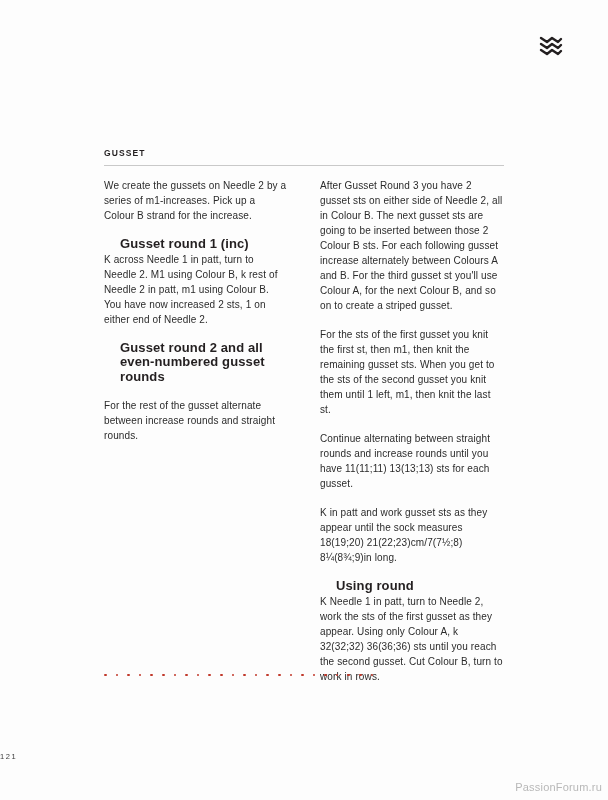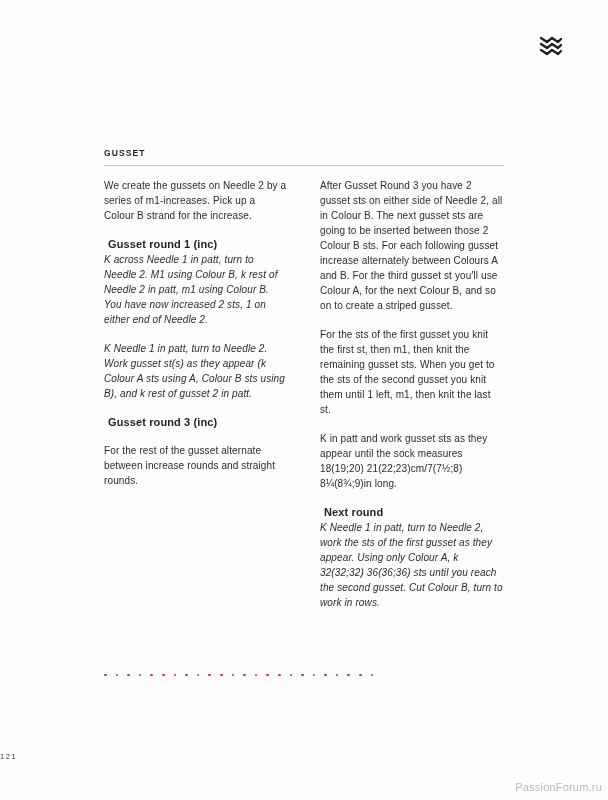--- a/index.html
+++ b/index.html
@@ -66,29 +66,29 @@
   }
 
   .para {
     font-size: 10px;
     line-height: 15px;
     color: #2b2b2b;
     margin: 0 0 14px 0;
     letter-spacing: 0.12px;
   }
   .subhead {
-    font-size: 11px;
+    font-size: 13px;
     line-height: 14.6px;
     font-weight: bold;
     color: #231f20;
-    margin: 0 0 0 4px;
+    margin: 0 0 0 16px;
     letter-spacing: 0.12px;
   }
   .block { margin-bottom: 14px; }
-  .block .para { margin-bottom: 0; font-style: italic; }
+  .block .para { margin-bottom: 0; }
 
   
   .dot-rule {
     position: absolute;
     left: 104px;
     top: 672px;
     width: 400px;
     height: 6px;
     display: flex;
     justify-content: flex-start;
@@ -145,37 +145,37 @@
 
     <div class="col">
       <p class="para">We create the gussets on Needle 2 by a series of m1-increases. Pick up a Colour B strand for the increase.</p>
 
       <div class="block">
         <div class="subhead">Gusset round 1 (inc)</div>
         <p class="para">K across Needle 1 in patt, turn to Needle 2. M1 using Colour B, k rest of Needle 2 in patt, m1 using Colour B. You have now increased 2 sts, 1 on either end of Needle 2.</p>
       </div>
 
       <div class="block">
-        <p class="para">K Needle 1 in patt, turn to Needle 2. Work gusset st(s) as they appear (k Colour A sts using A, Colour B sts using B), and k rest of gusset 2 in patt.</p>
-      </div>
-
-      <div class="block">
-        <div class="subhead">Gusset round 3 (inc)</div>
+        <div class="subhead">Gusset round 2 and all even-numbered gusset rounds</div>
+      </div>
+
+      <div class="block">
       </div>
 
       <p class="para">For the rest of the gusset alternate between increase rounds and straight rounds.</p>
     </div>
 
     <div class="col">
       <p class="para">After Gusset Round 3 you have 2 gusset sts on either side of Needle 2, all in Colour B. The next gusset sts are going to be inserted between those 2 Colour B sts. For each following gusset increase alternately between Colours A and B. For the third gusset st you'll use Colour A, for the next Colour B, and so on to create a striped gusset.</p>
       <p class="para">For the sts of the first gusset you knit the first st, then m1, then knit the remaining gusset sts. When you get to the sts of the second gusset you knit them until 1 left, m1, then knit the last st.</p>
+      <p class="para">Continue alternating between straight rounds and increase rounds until you have 11(11;11) 13(13;13) sts for each gusset.</p>
       <p class="para">K in patt and work gusset sts as they appear until the sock measures 18(19;20) 21(22;23)cm/7(7½;8) 8¼(8¾;9)in long.</p>
 
       <div class="block">
-        <div class="subhead">Next round</div>
+        <div class="subhead">Using round</div>
         <p class="para">K Needle 1 in patt, turn to Needle 2, work the sts of the first gusset as they appear. Using only Colour A, k 32(32;32) 36(36;36) sts until you reach the second gusset. Cut Colour B, turn to work in rows.</p>
       </div>
     </div>
 
   </div>
 
   <div class="dot-rule" id="dot-rule">
       <span class="dot" style="background: rgb(192, 57, 43);"></span>
       <span class="dot" style="background: rgb(192, 57, 43);"></span>
       <span class="dot" style="background: rgb(192, 57, 43);"></span>

